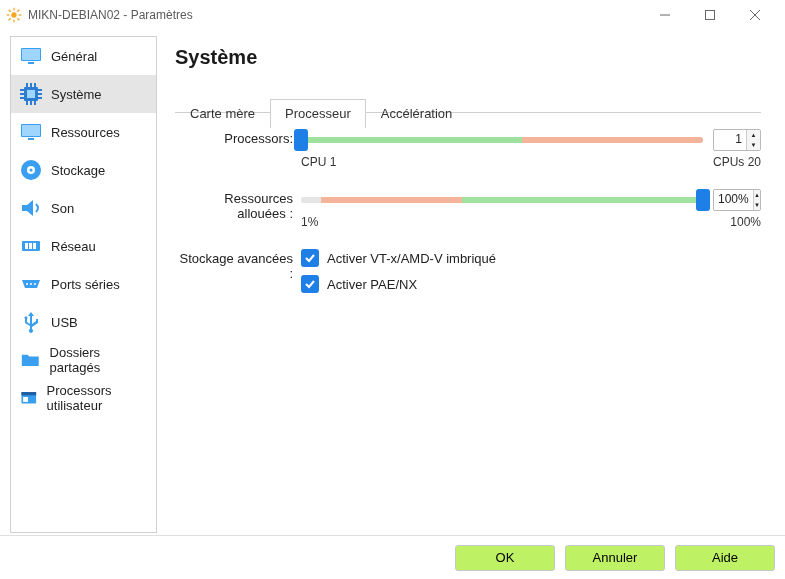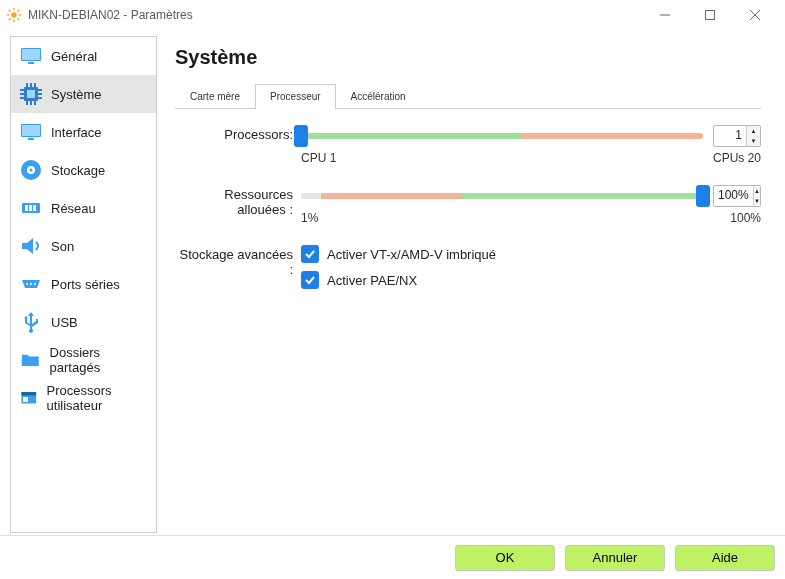--- a/index.html
+++ b/index.html
@@ -18,21 +18,21 @@
   .sidebar-item { display: flex; align-items: center; height: 38px; padding: 0 8px; cursor: pointer; }
   .sidebar-item.selected { background: #e5e5e5; }
   .sidebar-item .sb-icon { width: 24px; height: 24px; margin-right: 8px; display: flex; align-items: center; justify-content: center; }
   .sidebar-item .sb-label { font-size: 13px; color: #222; }
 
   .main { flex: 1; padding: 10px 14px 10px 18px; }
   .page-title { font-size: 20px; font-weight: 700; color: #1a1a1a; margin-bottom: 14px; }
 
   
   .tabs { border-bottom: 1px solid #cfcfcf; display: flex; }
-  .tab { padding: 6px 14px 7px; font-size: 10px; color: #333; border: 1px solid transparent; border-bottom: none; position: relative; top: 1px; cursor: pointer; }
+  .tab { padding: 6px 14px 7px; font-size: 13px; color: #333; border: 1px solid transparent; border-bottom: none; position: relative; top: 16px; cursor: pointer; }
   .tab.active { border-color: #cfcfcf; background: #fff; }
 
   
   .form { padding-top: 16px; }
   .row { display: flex; align-items: flex-start; margin-bottom: 20px; }
   .row .label { width: 126px; text-align: right; padding-right: 8px; padding-top: 2px; font-size: 13px; }
   .row .field { flex: 1; }
 
   
   .slider-wrap { display: flex; align-items: center; gap: 10px; }
@@ -134,51 +134,51 @@
         <span class="sb-label">Système</span>
       </div>
       <div class="sidebar-item">
         <span class="sb-icon">
           <svg viewBox="0 0 24 24">
             <rect x="2" y="4" width="20" height="13" rx="1" fill="#3a9ff0"></rect>
             <rect x="3" y="5" width="18" height="11" fill="#9fd6ff"></rect>
             <rect x="9" y="18" width="6" height="2" fill="#3a9ff0"></rect>
           </svg>
         </span>
-        <span class="sb-label">Interface</span>
+        <span class="sb-label">Ressources</span>
       </div>
       <div class="sidebar-item">
         <span class="sb-icon">
           <svg viewBox="0 0 24 24">
             <circle cx="12" cy="12" r="10" fill="#3a9ff0"></circle>
             <circle cx="12" cy="12" r="4" fill="#fff"></circle>
             <circle cx="12" cy="12" r="1.5" fill="#3a9ff0"></circle>
           </svg>
         </span>
         <span class="sb-label">Stockage</span>
+      </div>
+      <div class="sidebar-item">
+        <span class="sb-icon">
+          <svg viewBox="0 0 24 24">
+            <polygon points="3,9 8,9 14,4 14,20 8,15 3,15" fill="#3a9ff0"></polygon>
+            <path d="M17 8 Q21 12 17 16" fill="none" stroke="#3a9ff0" stroke-width="2"></path>
+          </svg>
+        </span>
+        <span class="sb-label">Son</span>
       </div>
       <div class="sidebar-item">
         <span class="sb-icon">
           <svg viewBox="0 0 24 24">
             <rect x="3" y="7" width="18" height="10" rx="1" fill="#3a9ff0"></rect>
             <rect x="6" y="9" width="3" height="6" fill="#fff"></rect>
             <rect x="10" y="9" width="3" height="6" fill="#fff"></rect>
             <rect x="14" y="9" width="3" height="6" fill="#fff"></rect>
           </svg>
         </span>
         <span class="sb-label">Réseau</span>
-      </div>
-      <div class="sidebar-item">
-        <span class="sb-icon">
-          <svg viewBox="0 0 24 24">
-            <polygon points="3,9 8,9 14,4 14,20 8,15 3,15" fill="#3a9ff0"></polygon>
-            <path d="M17 8 Q21 12 17 16" fill="none" stroke="#3a9ff0" stroke-width="2"></path>
-          </svg>
-        </span>
-        <span class="sb-label">Son</span>
       </div>
       <div class="sidebar-item">
         <span class="sb-icon">
           <svg viewBox="0 0 24 24">
             <polygon points="3,8 21,8 18,16 6,16" fill="#3a9ff0"></polygon>
             <circle cx="8" cy="12" r="1" fill="#fff"></circle>
             <circle cx="12" cy="12" r="1" fill="#fff"></circle>
             <circle cx="16" cy="12" r="1" fill="#fff"></circle>
           </svg>
         </span>

